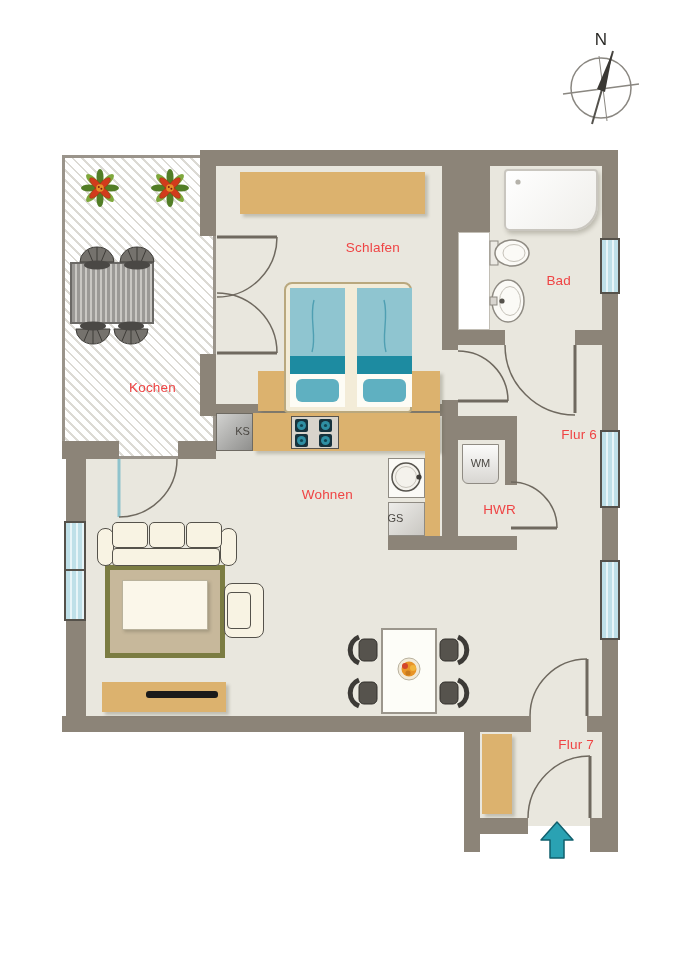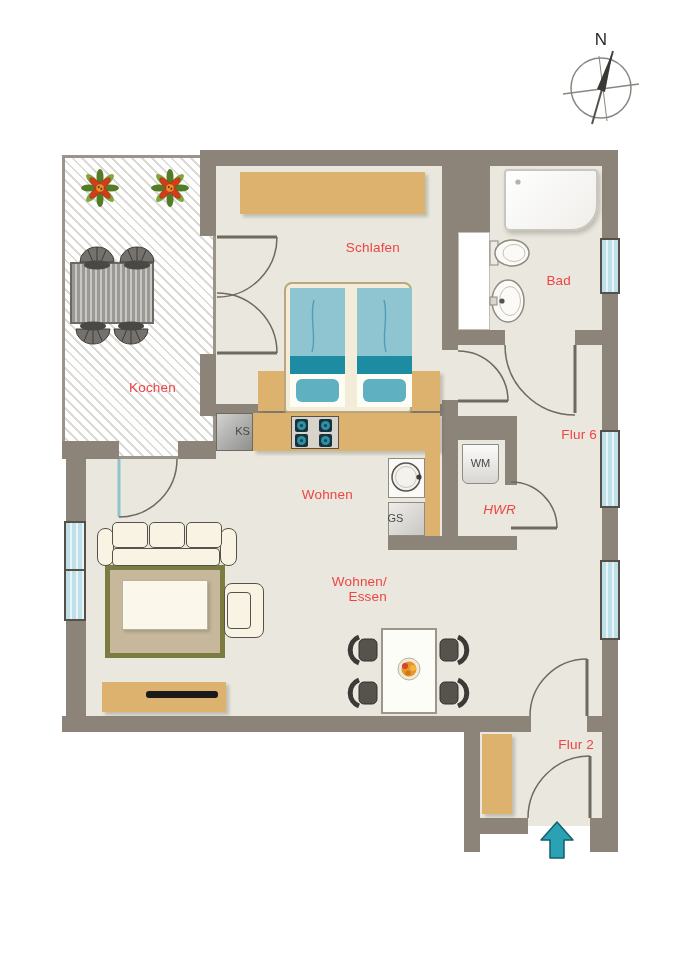--- a/index.html
+++ b/index.html
@@ -104,26 +104,22 @@
               background:repeating-linear-gradient(90deg,#9b9996 0 3px,#c9c7c3 3px 5px);"></div>
 
   <div class="abs" style="left:504px;top:169px;width:94px;height:62px;background:linear-gradient(135deg,#ffffff,#efeeea);
               border:2px solid #c9c6bf;border-radius:4px 4px 26px 6px;box-shadow:2px 3px 4px rgba(90,85,70,.3);"></div>
 
   <div class="abs lbl" style="left:300px;top:240px;width:100px;">Schlafen</div>
   <div class="abs lbl" style="left:511px;top:273px;width:60px;">Bad</div>
   <div class="abs lbl" style="left:96px;top:380px;width:80px;">Kochen</div>
   <div class="abs lbl" style="left:525px;top:427px;width:72px;">Flur 6</div>
   <div class="abs lbl" style="left:269px;top:487px;width:84px;">Wohnen</div>
-  <div class="abs lbl" style="left:452px;top:502px;width:64px;font-style:italic;">HWR</div>
-  <div class="abs lbl" style="left:295px;top:574px;width:92px;">
-    <span style="display:block;">Wohnen/</span>
-    <span style="display:block;">Essen</span>
-  </div>
-  <div class="abs lbl" style="left:522px;top:737px;width:72px;">Flur 2</div>
+  <div class="abs lbl" style="left:452px;top:502px;width:64px;">HWR</div>
+  <div class="abs lbl" style="left:522px;top:737px;width:72px;">Flur 7</div>
   <div class="abs lbl-sm" style="left:224px;top:425px;width:37px;">KS</div>
   <div class="abs lbl-sm" style="left:377px;top:512px;width:37px;">GS</div>
   <div class="abs lbl-sm" style="left:462px;top:457px;width:37px;">WM</div>
 
   <svg class="overlay" width="679" height="960" viewBox="0 0 679 960">
 
     <g>
       <circle cx="601" cy="88" r="30" fill="none" stroke="#8a8781" stroke-width="1.5"></circle>
       <line x1="563" y1="94" x2="639" y2="84" stroke="#8a8781" stroke-width="1.5"></line>
       <line x1="599" y1="56" x2="607" y2="121" stroke="#8a8781" stroke-width="1"></line>

